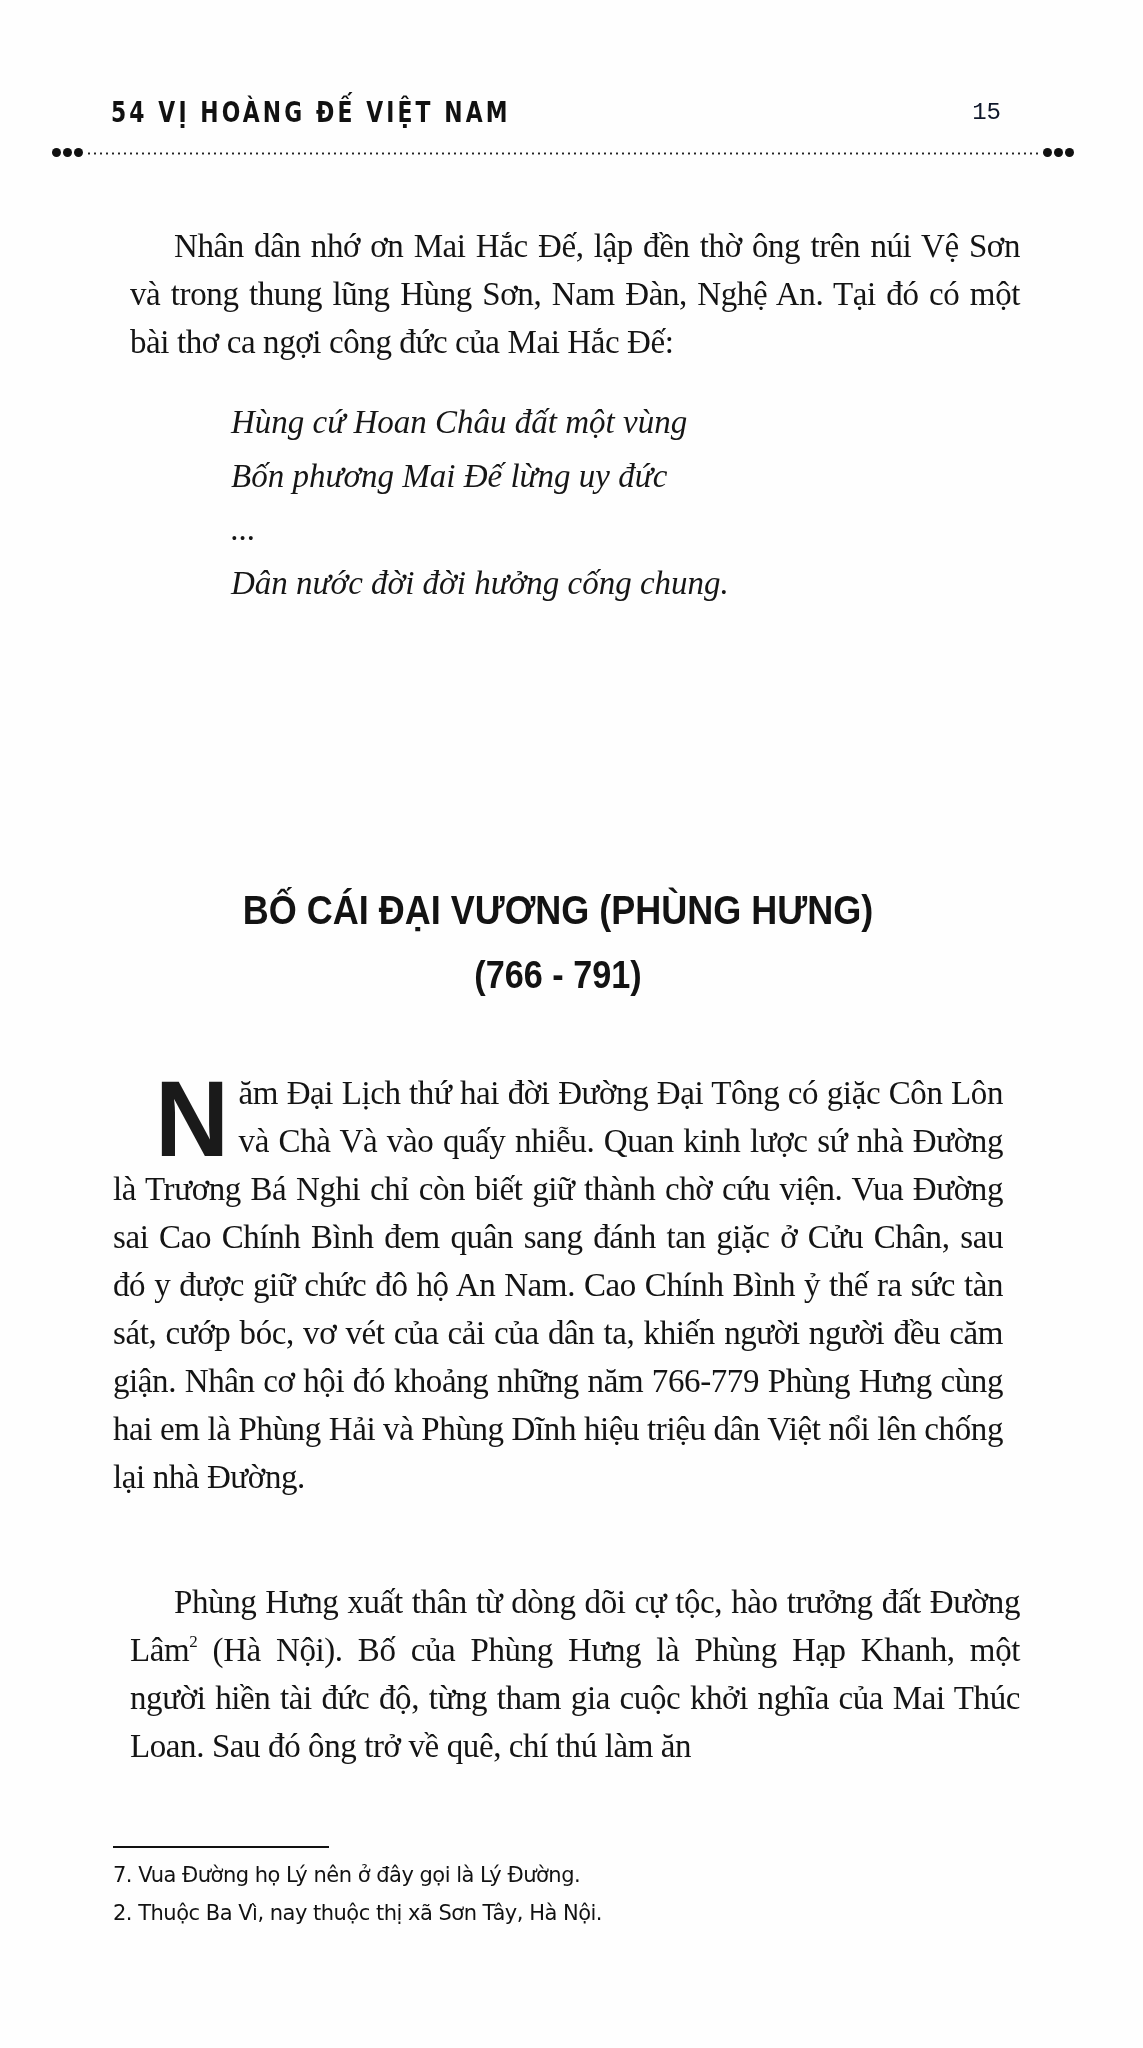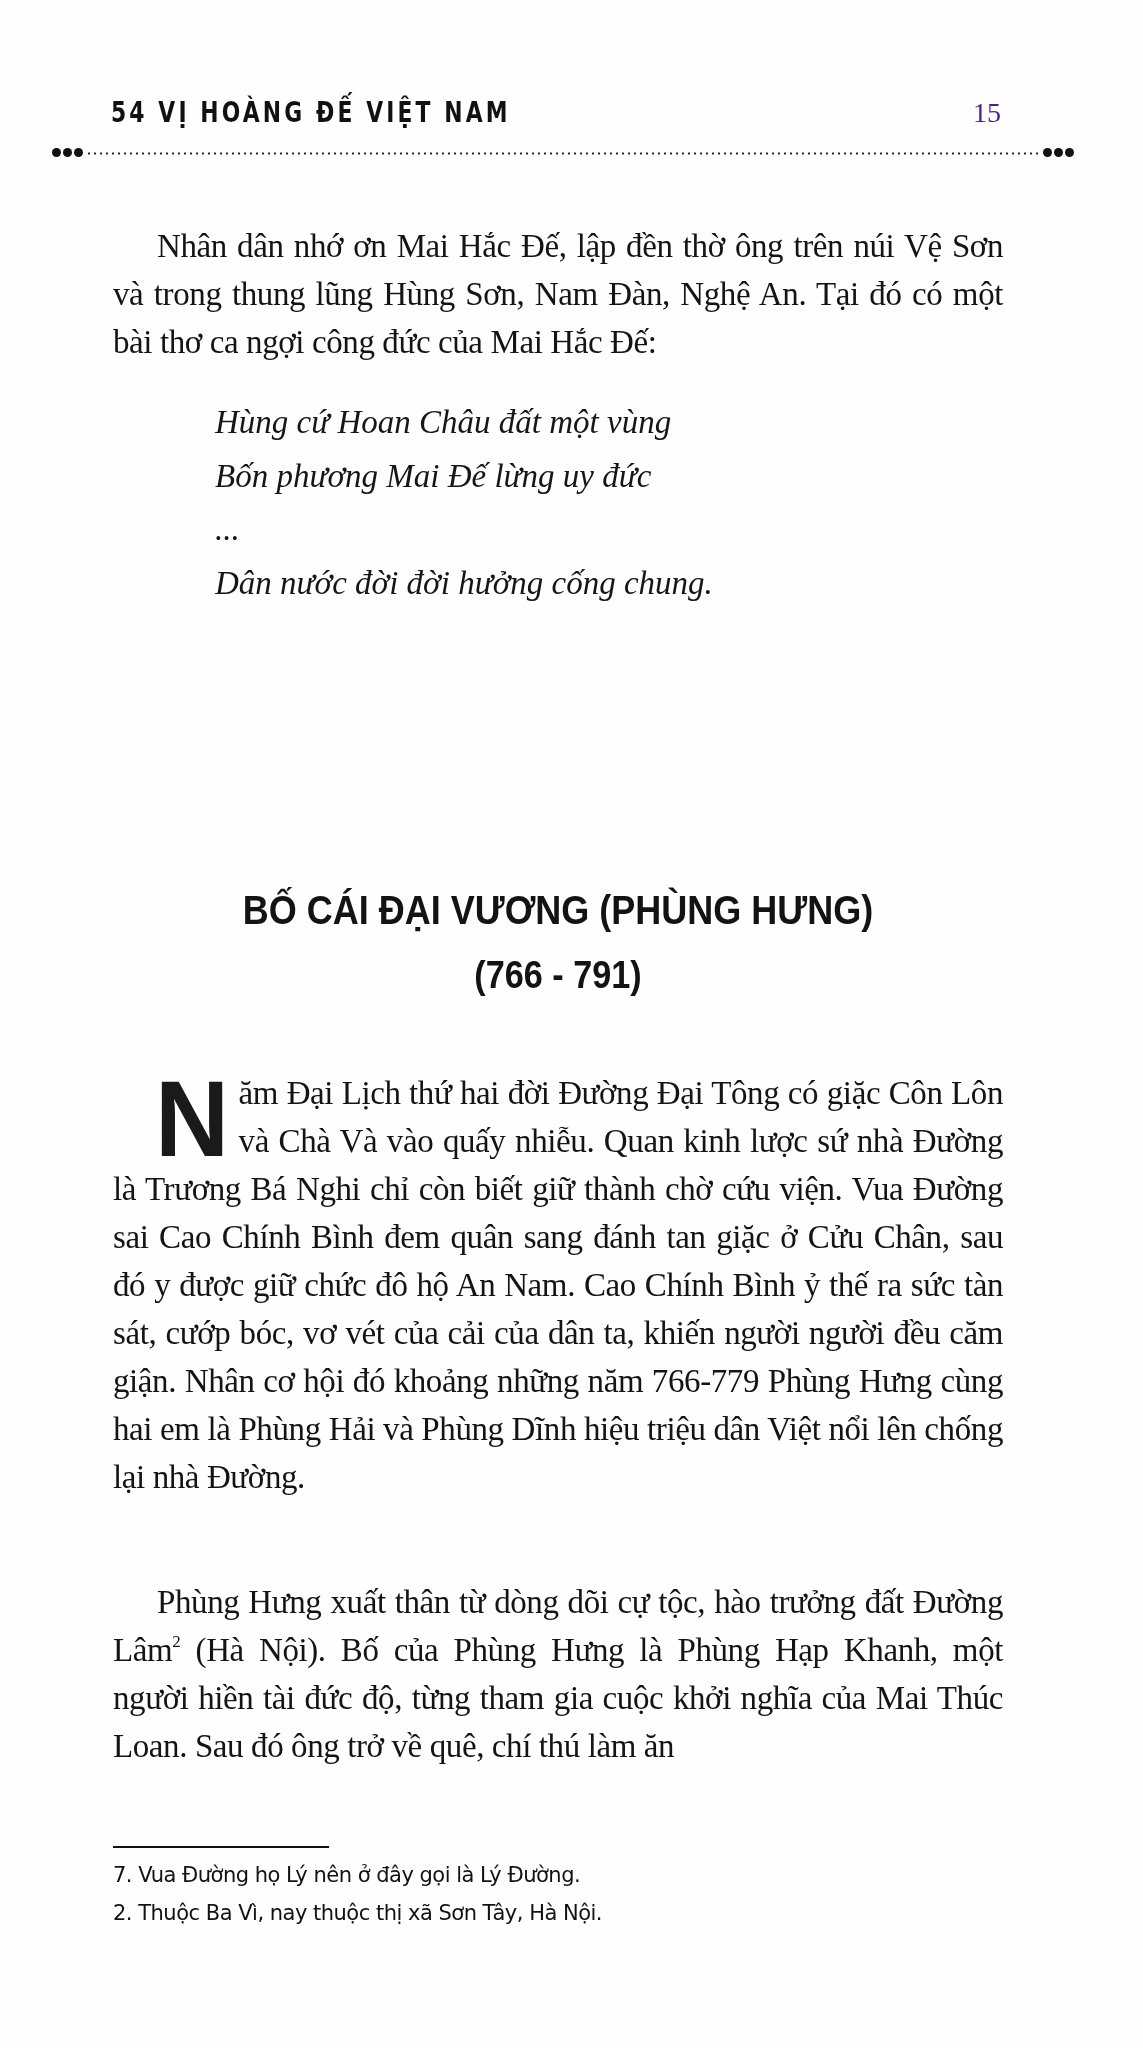--- a/index.html
+++ b/index.html
@@ -14,46 +14,46 @@
     position: absolute; left: 111px; top: 92px; width: 890px; height: 42px;
   }
   .run-title {
     position: absolute; left: 0; top: 0;
     font-family: "DejaVu Sans", sans-serif; font-weight: bold;
     font-size: 28px; letter-spacing: 4px; transform: scaleX(0.78); transform-origin: left center;
     line-height: 42px; color: #111;
   }
   .page-num {
     position: absolute; right: 0; top: 0;
-    font-family: Liberation Serif, serif; font-size: 28px; line-height: 42px; color: #4c1d95;
+    font-family: Liberation Mono, monospace; font-size: 24px; line-height: 42px; color: #0f172a;
   }
   .dot-rule {
     position: absolute; left: 52px; top: 147px; width: 1022px; height: 12px;
   }
   .dot-rule .big { position: absolute; top: 1px; width: 9px; height: 9px; border-radius: 50%; background: #111; }
   .dot-rule .line {
     position: absolute; left: 34px; right: 34px; top: 5px; height: 3px;
     background-image: radial-gradient(circle, #222 0.9px, transparent 1.3px);
     background-size: 6px 3px; background-repeat: repeat-x;
   }
 
   
   .body-text {
     font-family: "Liberation Serif", serif;
     font-size: 33px; line-height: 48px; color: #141414;
     letter-spacing: -0.4px;
   }
   .para {
-    position: absolute; left: 113px; width: 890px; margin: 0;
+    position: absolute; left: 130px; width: 890px; margin: 0;
     text-align: justify; text-align-last: left;
   }
   .indent { text-indent: 44px; }
 
   .poem {
-    position: absolute; left: 215px; top: 396px; width: 700px;
+    position: absolute; left: 231px; top: 396px; width: 700px;
     font-family: "Liberation Serif", serif; font-style: italic;
     font-size: 33px; line-height: 53.5px; color: #161616;
   }
   .poem .line { display: block; white-space: nowrap; }
   sup.fn { font-size: 17px; vertical-align: 14px; line-height: 0; font-style: normal; }
 
   .chapter-title {
     position: absolute; left: 113px; top: 880px; width: 890px; text-align: center;
     font-family: "Liberation Sans", sans-serif; font-weight: bold;
     font-size: 40px; line-height: 60px; color: #131313;

